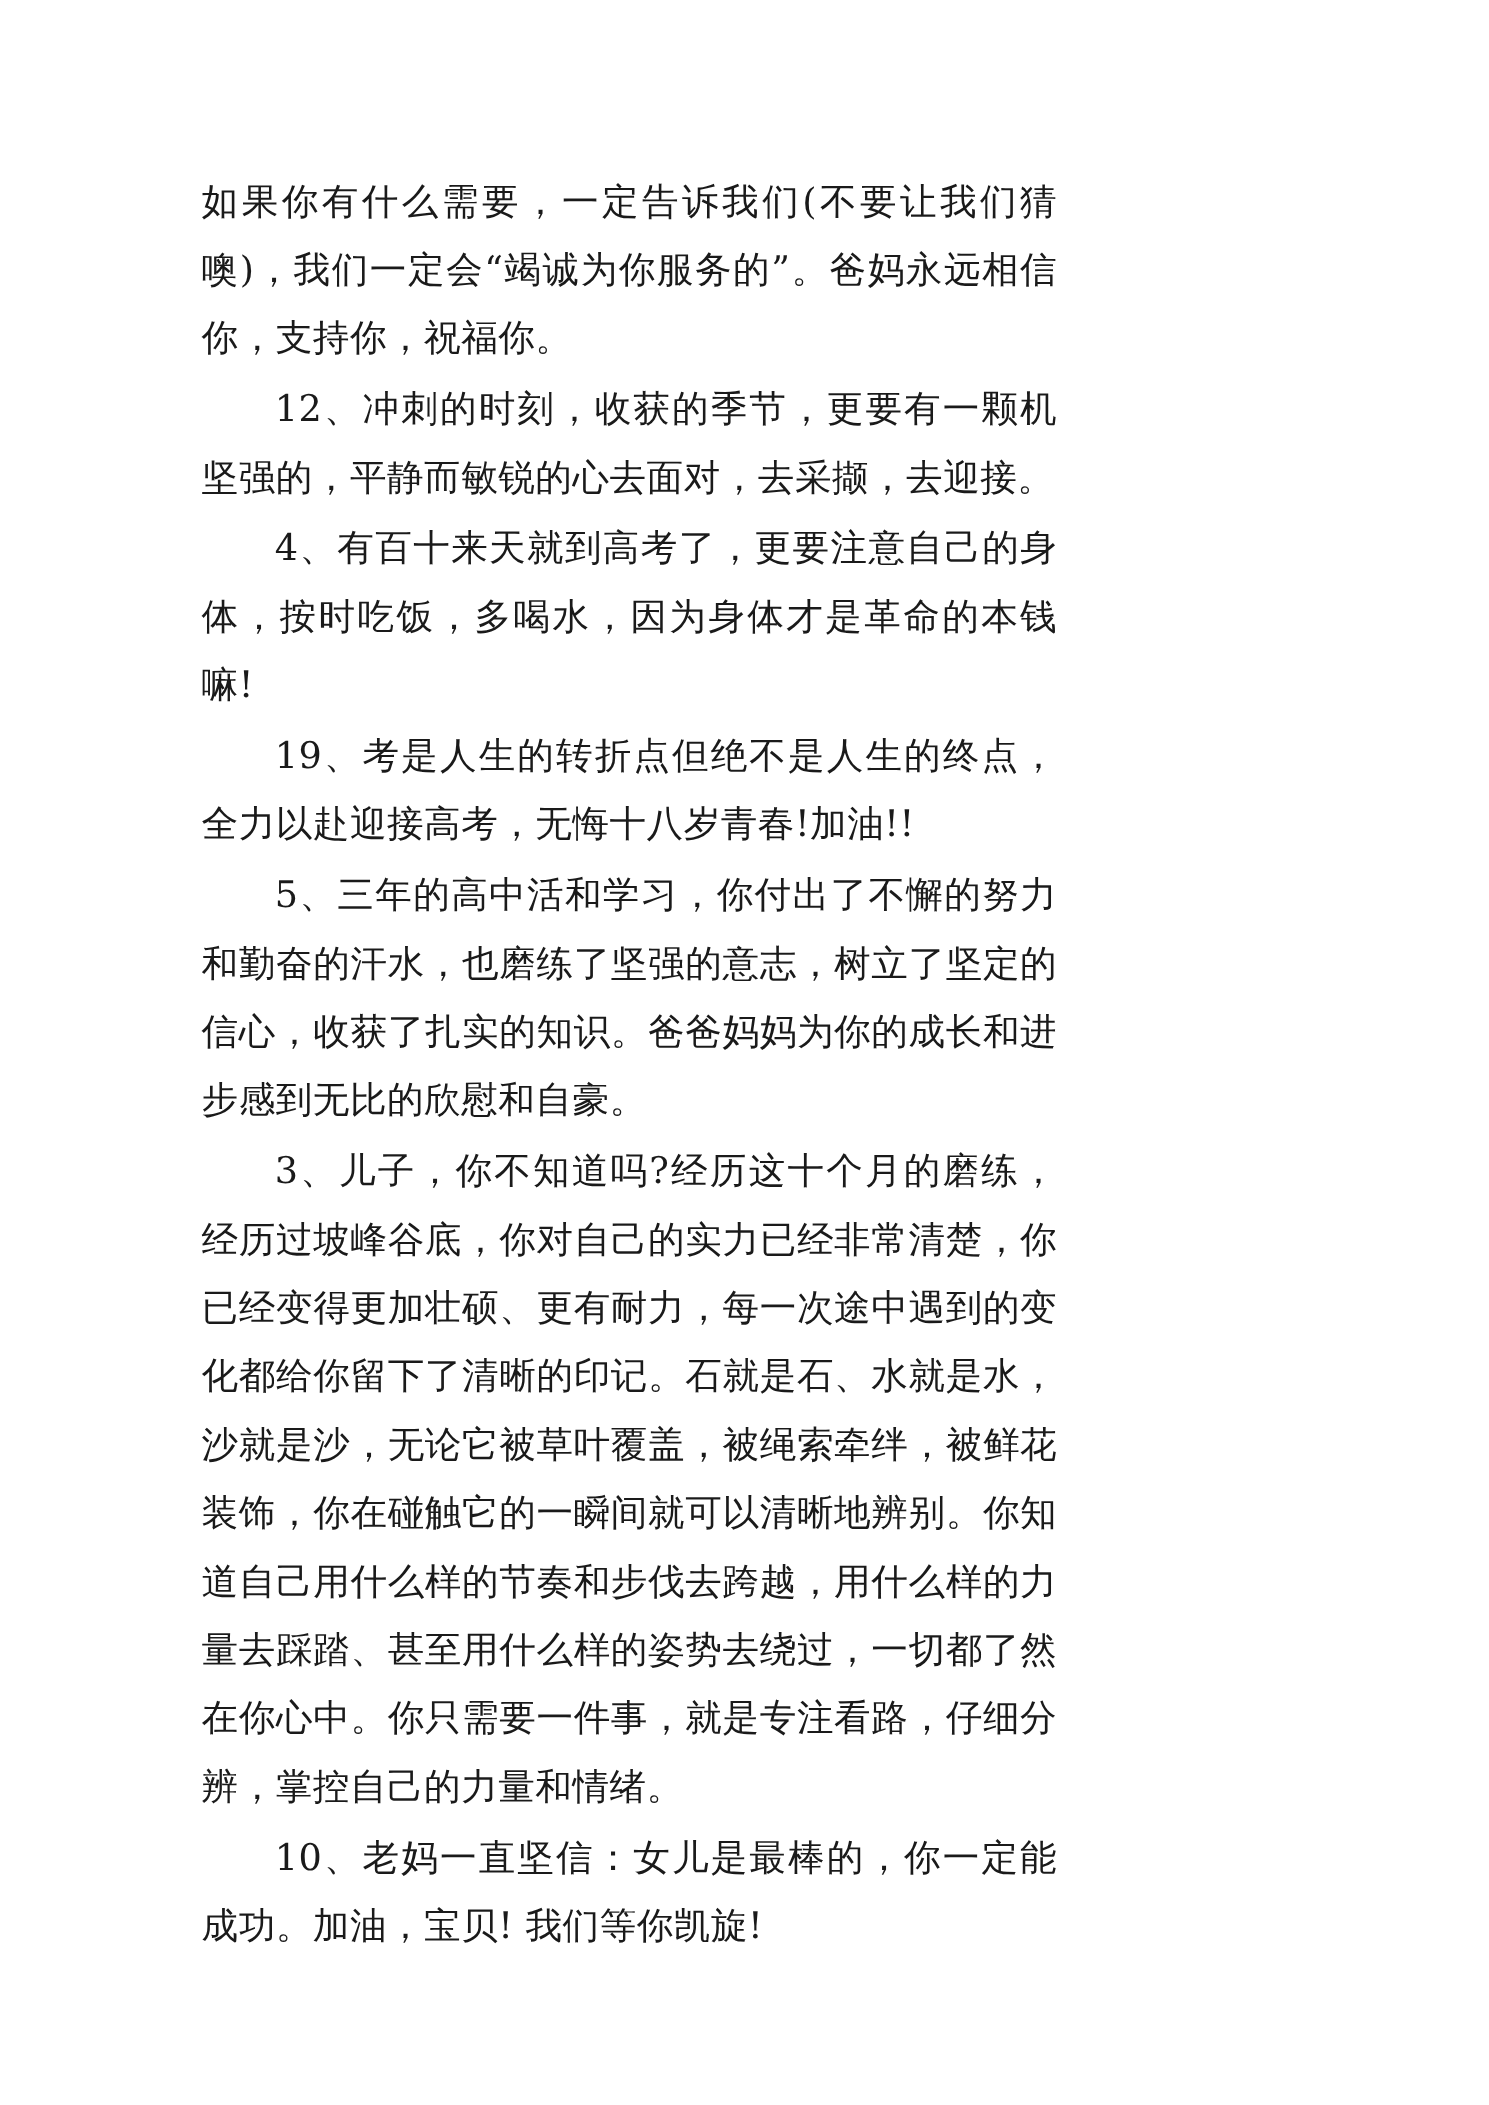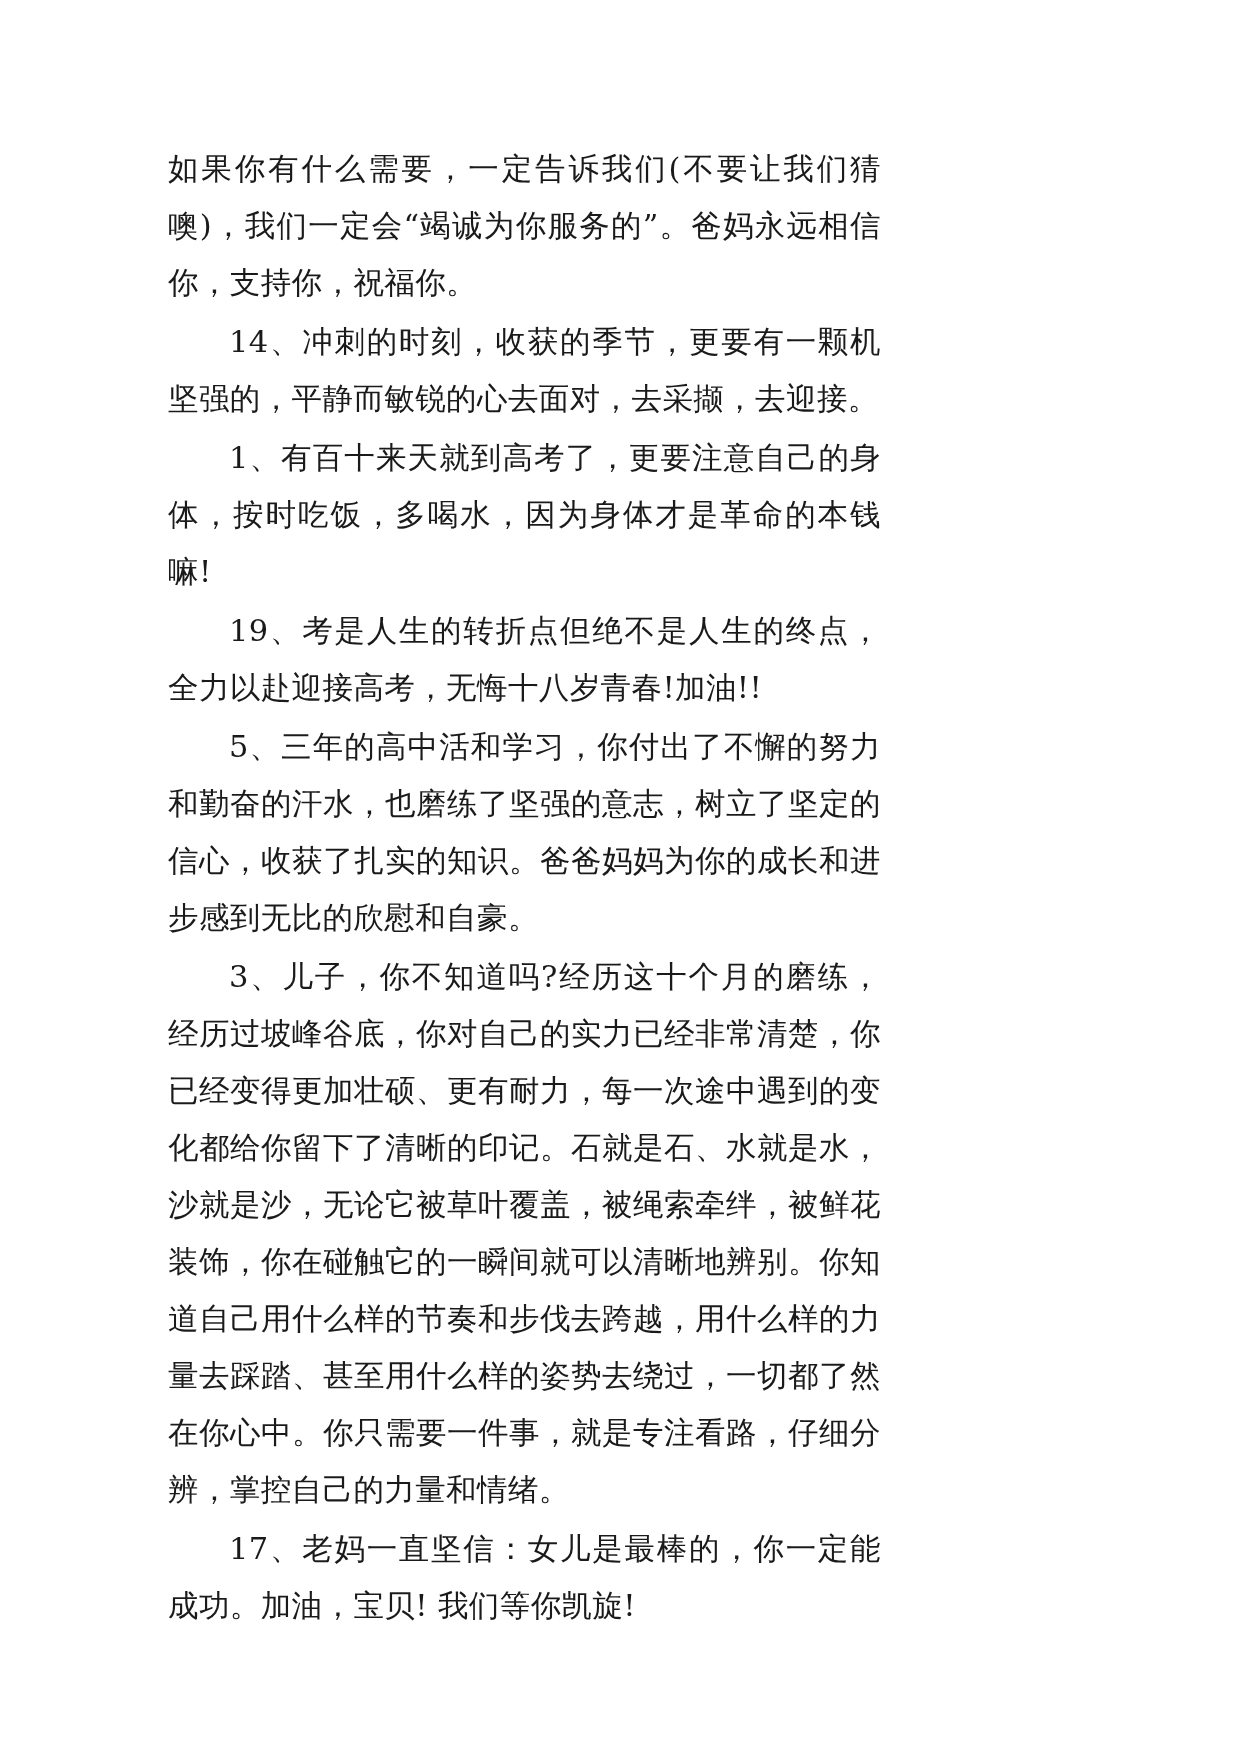--- a/index.html
+++ b/index.html
@@ -41,26 +41,26 @@
   }
 </style>
 </head>
 <body>
 
 <div class="page">
   <div class="doc-body">
 
     <p class="para">如果你有什么需要，一定告诉我们(不要让我们猜噢)，我们一定会“竭诚为你服务的”。爸妈永远相信你，支持你，祝福你。</p>
 
-    <p class="para indent">14、冲刺的时刻，收获的季节，更要有一颗机坚强的，平静而敏锐的心去面对，去采撷，去迎接。</p>
+    <p class="para indent">12、冲刺的时刻，收获的季节，更要有一颗机坚强的，平静而敏锐的心去面对，去采撷，去迎接。</p>
 
-    <p class="para indent">1、有百十来天就到高考了，更要注意自己的身体，按时吃饭，多喝水，因为身体才是革命的本钱嘛!</p>
+    <p class="para indent">4、有百十来天就到高考了，更要注意自己的身体，按时吃饭，多喝水，因为身体才是革命的本钱嘛!</p>
 
     <p class="para indent">19、考是人生的转折点但绝不是人生的终点，全力以赴迎接高考，无悔十八岁青春!加油!!</p>
 
     <p class="para indent">5、三年的高中活和学习，你付出了不懈的努力和勤奋的汗水，也磨练了坚强的意志，树立了坚定的信心，收获了扎实的知识。爸爸妈妈为你的成长和进步感到无比的欣慰和自豪。</p>
 
     <p class="para indent">3、儿子，你不知道吗?经历这十个月的磨练，经历过坡峰谷底，你对自己的实力已经非常清楚，你已经变得更加壮硕、更有耐力，每一次途中遇到的变化都给你留下了清晰的印记。石就是石、水就是水，沙就是沙，无论它被草叶覆盖，被绳索牵绊，被鲜花装饰，你在碰触它的一瞬间就可以清晰地辨别。你知道自己用什么样的节奏和步伐去跨越，用什么样的力量去踩踏、甚至用什么样的姿势去绕过，一切都了然在你心中。你只需要一件事，就是专注看路，仔细分辨，掌控自己的力量和情绪。</p>
 
-    <p class="para indent">17、老妈一直坚信：女儿是最棒的，你一定能成功。加油，宝贝! 我们等你凯旋!</p>
+    <p class="para indent">10、老妈一直坚信：女儿是最棒的，你一定能成功。加油，宝贝! 我们等你凯旋!</p>
 
   </div>
 </div>
 
 </body></html>

